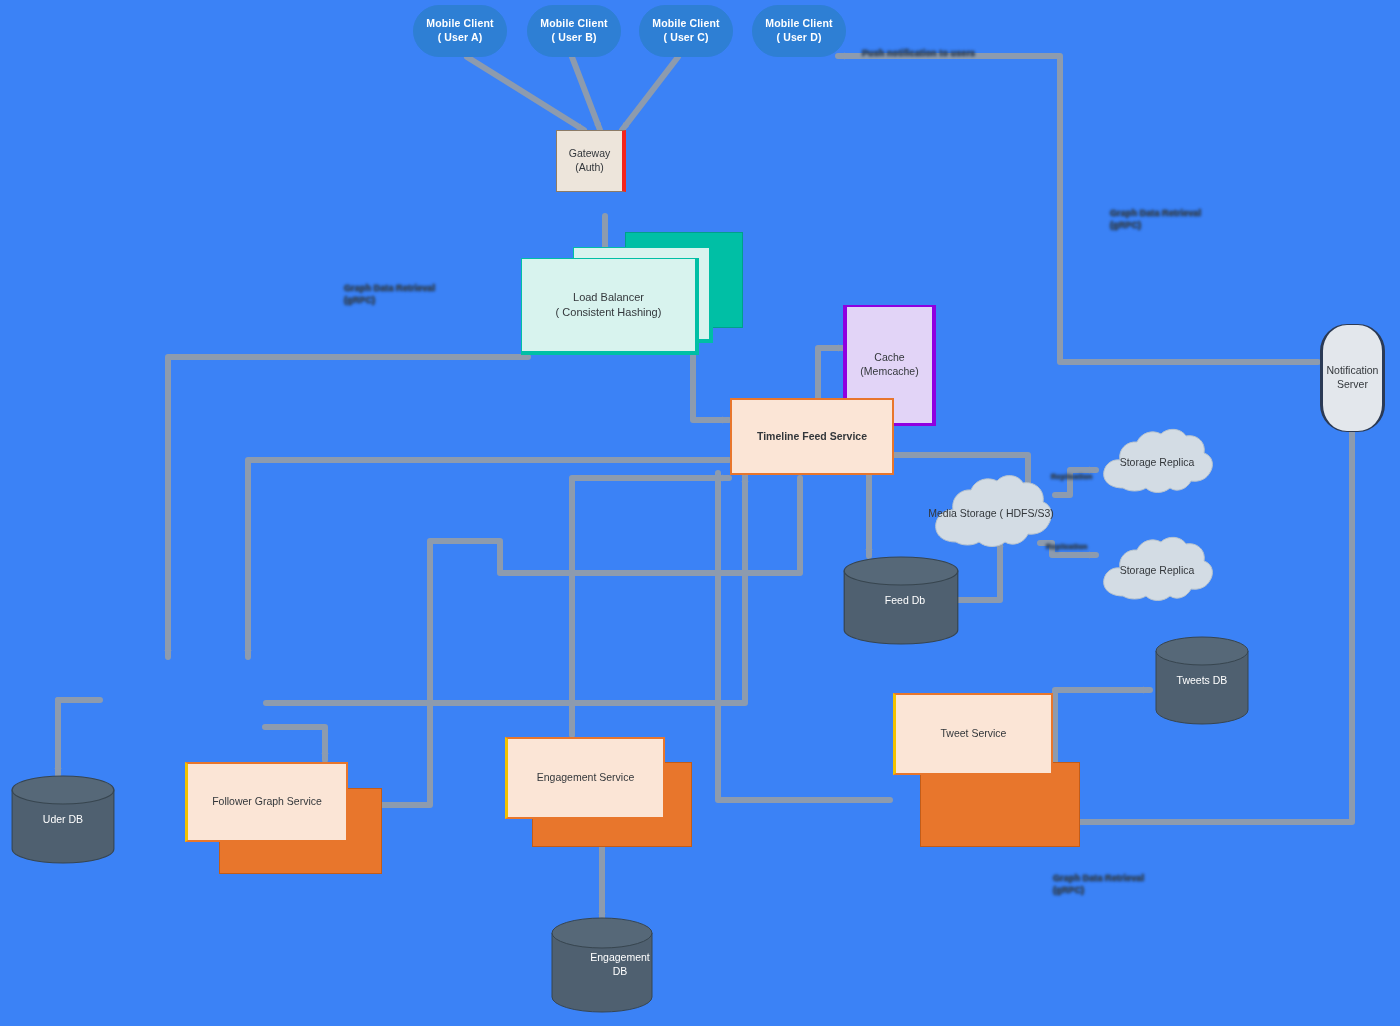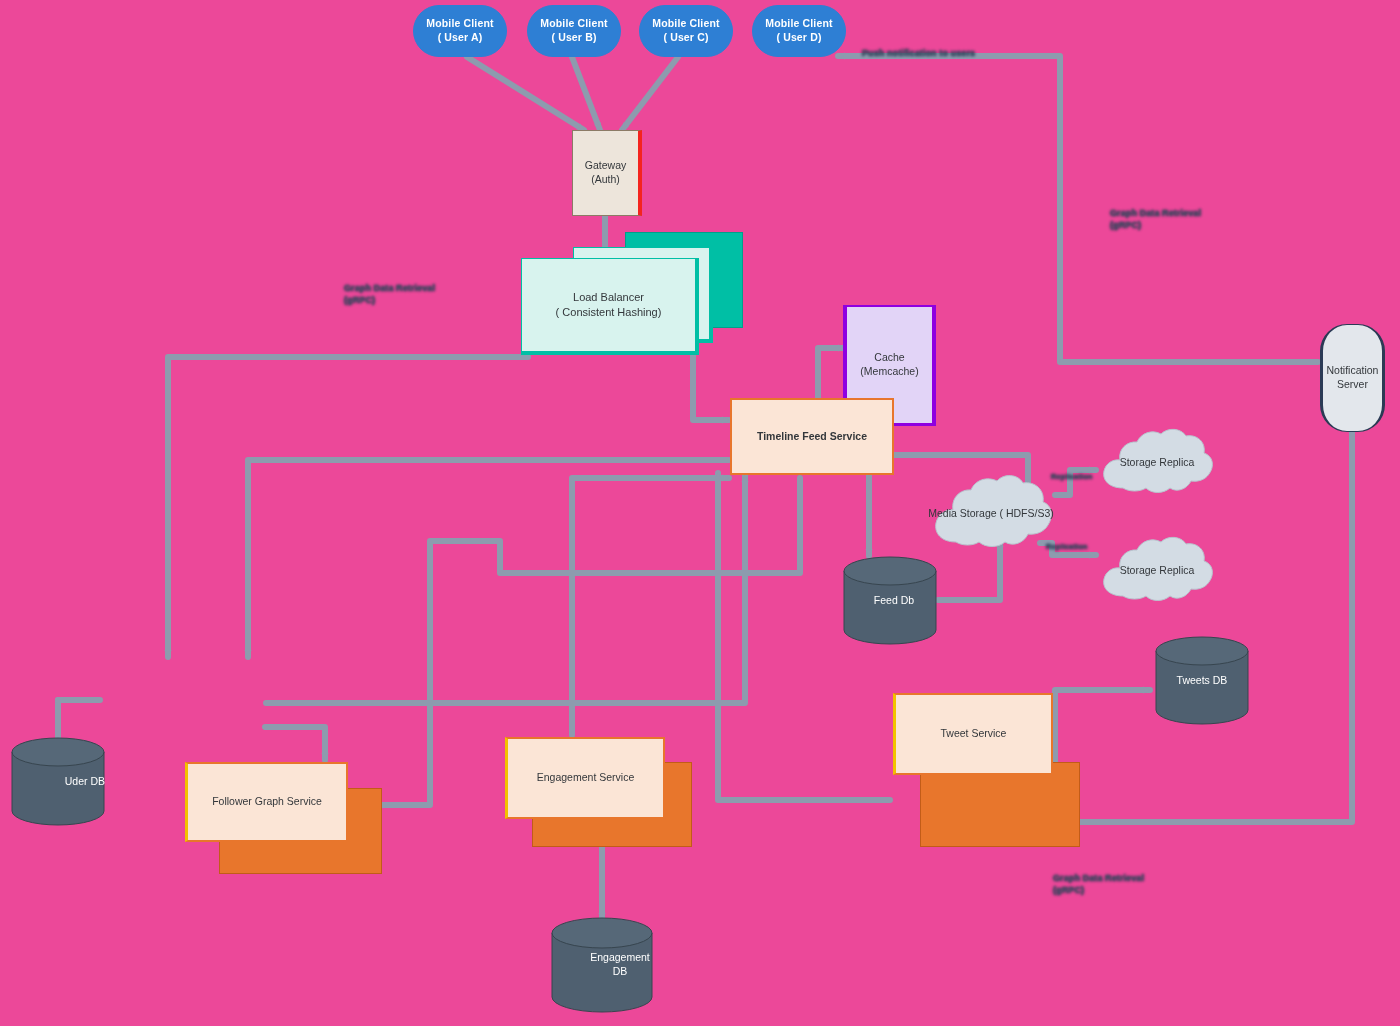--- a/index.html
+++ b/index.html
@@ -4,21 +4,21 @@
 <title>Twitter System Architecture Diagram</title>
 <style>
   html,body{margin:0;padding:0;background:#000;}
   body{
     font-family:"Liberation Sans","DejaVu Sans",sans-serif;
     -webkit-font-smoothing:antialiased;
   }
   #canvas{
     position:relative;
     width:1400px;height:1026px;
-    background:#ec4899;
+    background:#3b82f6;
     overflow:hidden;
   }
   svg#wires{
     position:absolute;left:0;top:0;width:1400px;height:1026px;
     pointer-events:none;
   }
   .node{
     position:absolute;
     box-sizing:border-box;
     display:flex;align-items:center;justify-content:center;
@@ -218,21 +218,21 @@
 
   <div class="node client" style="left:413px;top:5px;width:94px;height:52px;">Mobile Client
 ( User A)</div>
   <div class="node client" style="left:527px;top:5px;width:94px;height:52px;">Mobile Client
 ( User B)</div>
   <div class="node client" style="left:639px;top:5px;width:94px;height:52px;">Mobile Client
 ( User C)</div>
   <div class="node client" style="left:752px;top:5px;width:94px;height:52px;">Mobile Client
 ( User D)</div>
 
-  <div class="node gateway" style="left:572px;top:130px;width:70px;height:86px;">Gateway
+  <div class="node gateway" style="left:556px;top:130px;width:70px;height:62px;">Gateway
 (Auth)</div>
 
   <div class="node lb-back" style="left:625px;top:232px;width:118px;height:96px;"></div>
   <div class="node lb-mid" style="left:573px;top:247px;width:140px;height:96px;"></div>
   <div class="node lb-front" style="left:521px;top:258px;width:178px;height:97px;">Load Balancer
 ( Consistent Hashing)</div>
 
   <div class="node cache" style="left:843px;top:305px;width:93px;height:121px;">Cache
 (Memcache)</div>
 
@@ -270,38 +270,38 @@
       <path d="M27,64 C13,64 6,56 8,47 C10,39 17,35 24,36
                C22,25 31,17 41,18 C45,9 56,5 65,10
                C72,3 85,4 90,12 C101,10 110,18 108,29
                C117,32 119,42 113,50 C109,56 102,58 95,57
                C91,65 81,69 74,64 C67,70 56,70 50,64
                C44,68 33,68 27,64 Z" fill="#D3DCE4" stroke="#B8C4CE" stroke-width="1"></path>
     </svg>
     <span class="cloud-label">Storage Replica</span>
   </div>
 
-  <div class="node db" style="left:843px;top:556px;width:94px;height:89px;padding-left:8px;">
+  <div class="node db" style="left:843px;top:556px;width:116px;height:89px;padding-left:8px;">
     <svg class="db-shape" viewBox="0 0 94 89" preserveAspectRatio="none">
       <path d="M1,15 L1,74 A46,14 0 0 0 93,74 L93,15 Z" fill="#4F6070" stroke="#37454F" stroke-width="1"></path>
       <ellipse cx="47" cy="15" rx="46" ry="14" fill="#566878" stroke="#37454F" stroke-width="1"></ellipse>
     </svg>
     <span class="db-label">Feed Db</span>
   </div>
 
   <div class="node db" style="left:1155px;top:636px;width:94px;height:89px;">
     <svg class="db-shape" viewBox="0 0 94 89" preserveAspectRatio="none">
       <path d="M1,15 L1,74 A46,14 0 0 0 93,74 L93,15 Z" fill="#4F6070" stroke="#37454F" stroke-width="1"></path>
       <ellipse cx="47" cy="15" rx="46" ry="14" fill="#566878" stroke="#37454F" stroke-width="1"></ellipse>
     </svg>
     <span class="db-label">Tweets DB</span>
   </div>
 
 
-  <div class="node db" style="left:11px;top:737px;width:94px;height:89px;justify-content:flex-end;">
+  <div class="node db" style="left:11px;top:775px;width:104px;height:89px;">
     <svg class="db-shape" viewBox="0 0 94 89" preserveAspectRatio="none">
       <path d="M1,15 L1,74 A46,14 0 0 0 93,74 L93,15 Z" fill="#4F6070" stroke="#37454F" stroke-width="1"></path>
       <ellipse cx="47" cy="15" rx="46" ry="14" fill="#566878" stroke="#37454F" stroke-width="1"></ellipse>
     </svg>
     <span class="db-label">Uder DB</span>
   </div>
 
   <div class="node svc-shadow" style="left:219px;top:788px;width:163px;height:86px;"></div>
   <div class="node svc svc-yellow" style="left:185px;top:762px;width:163px;height:80px;">Follower Graph  Service</div>
 

